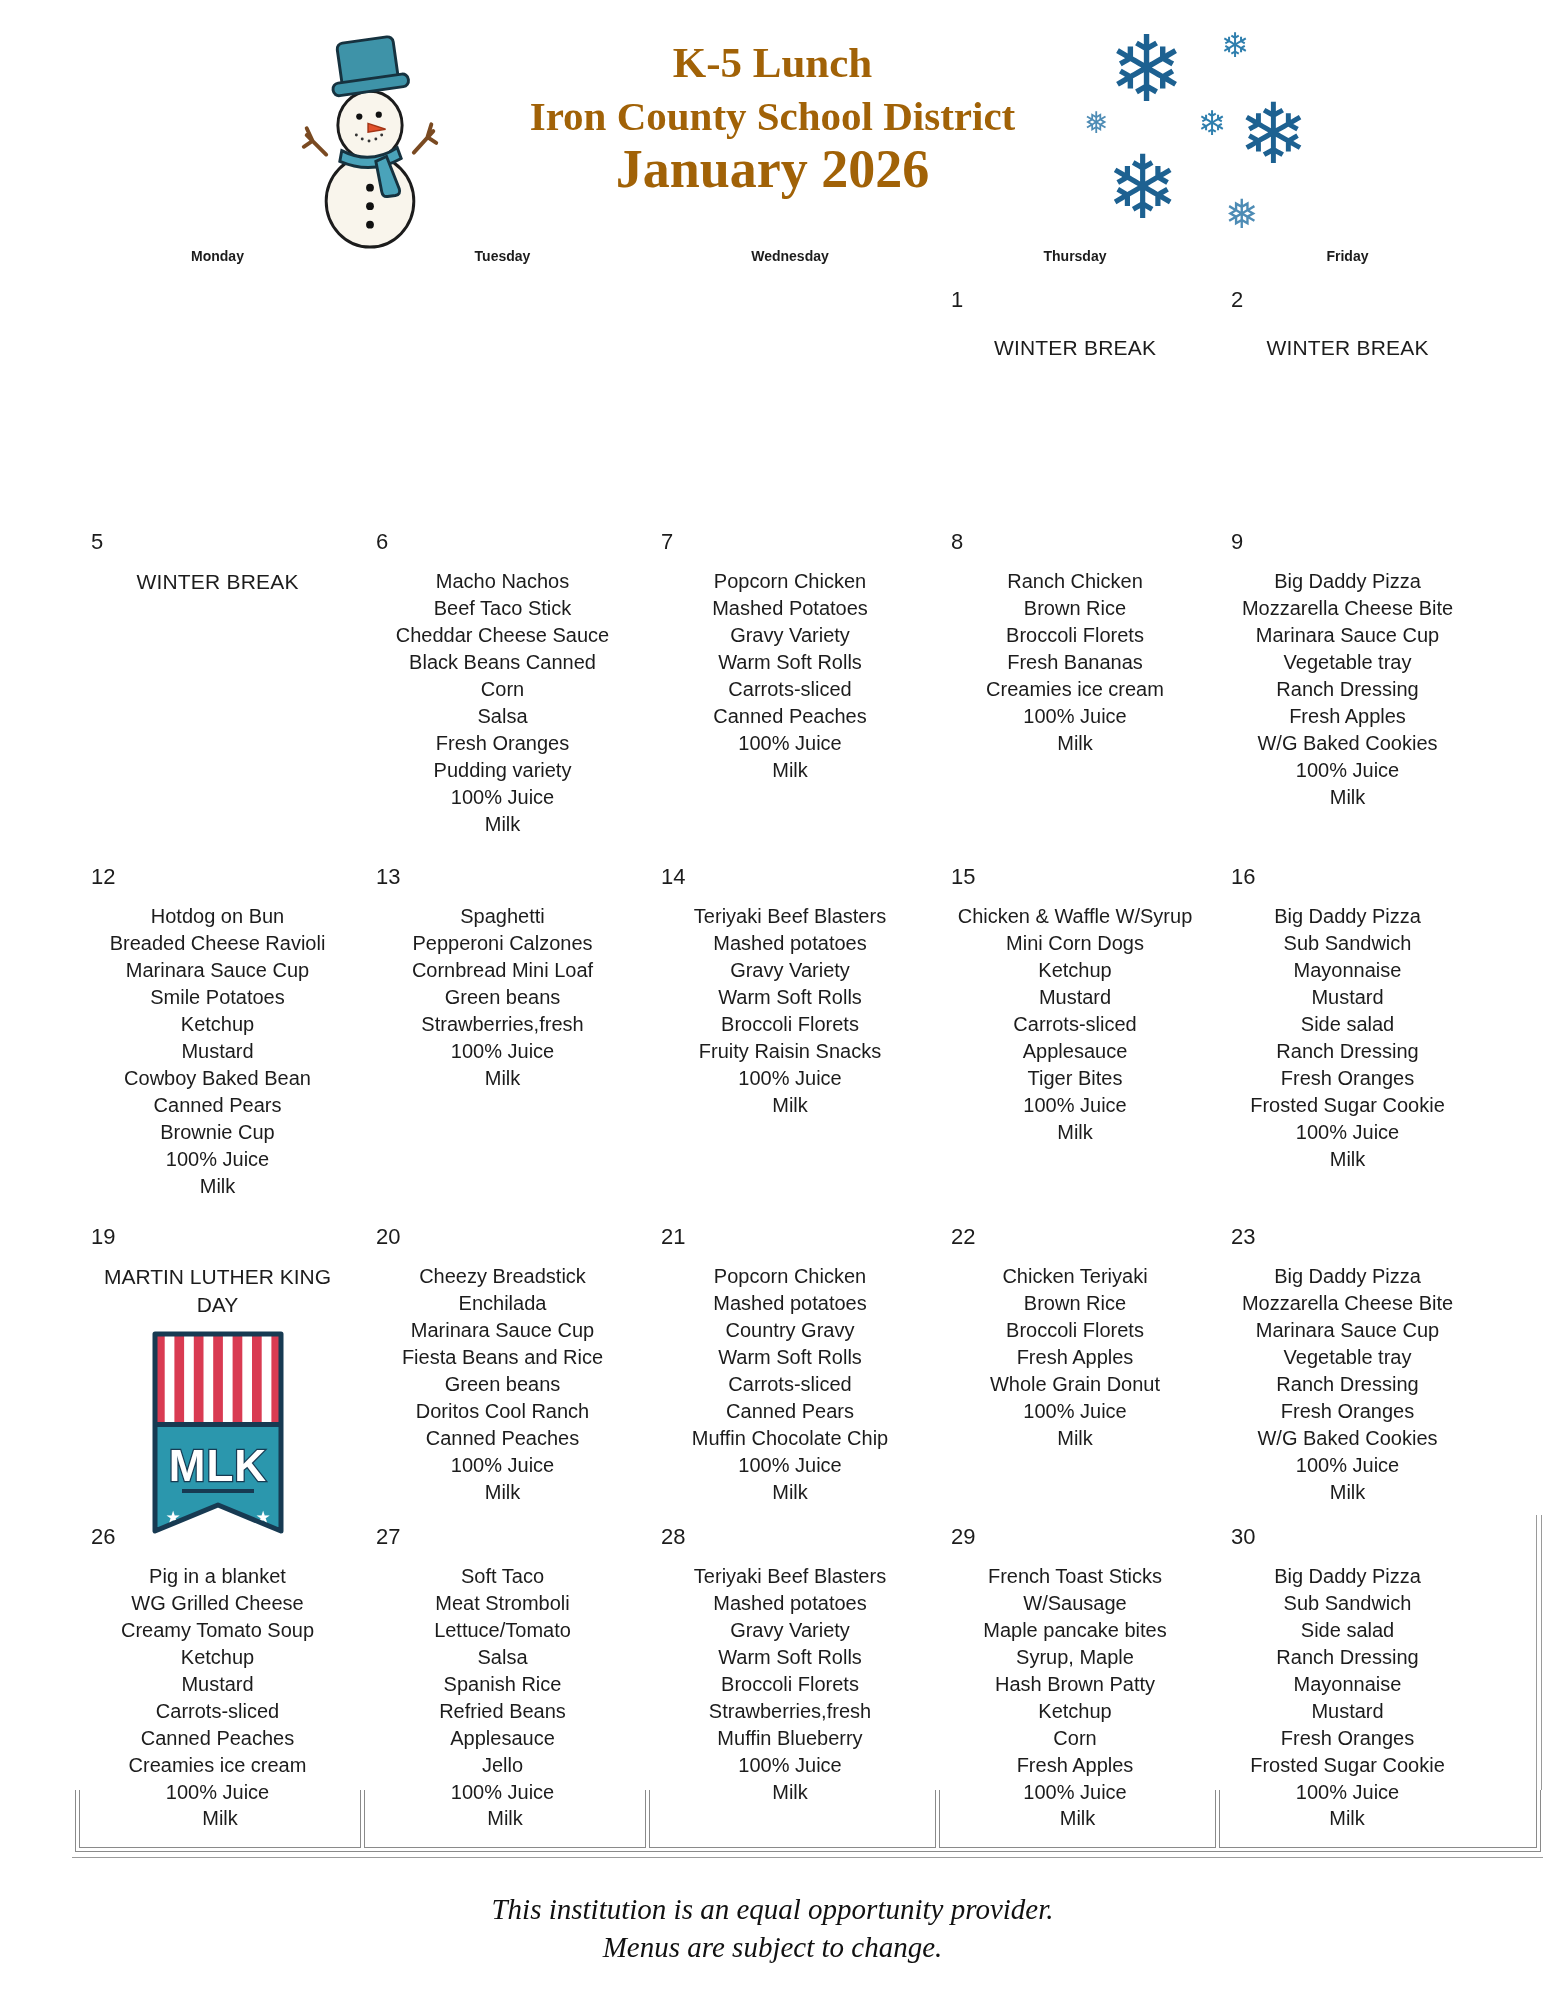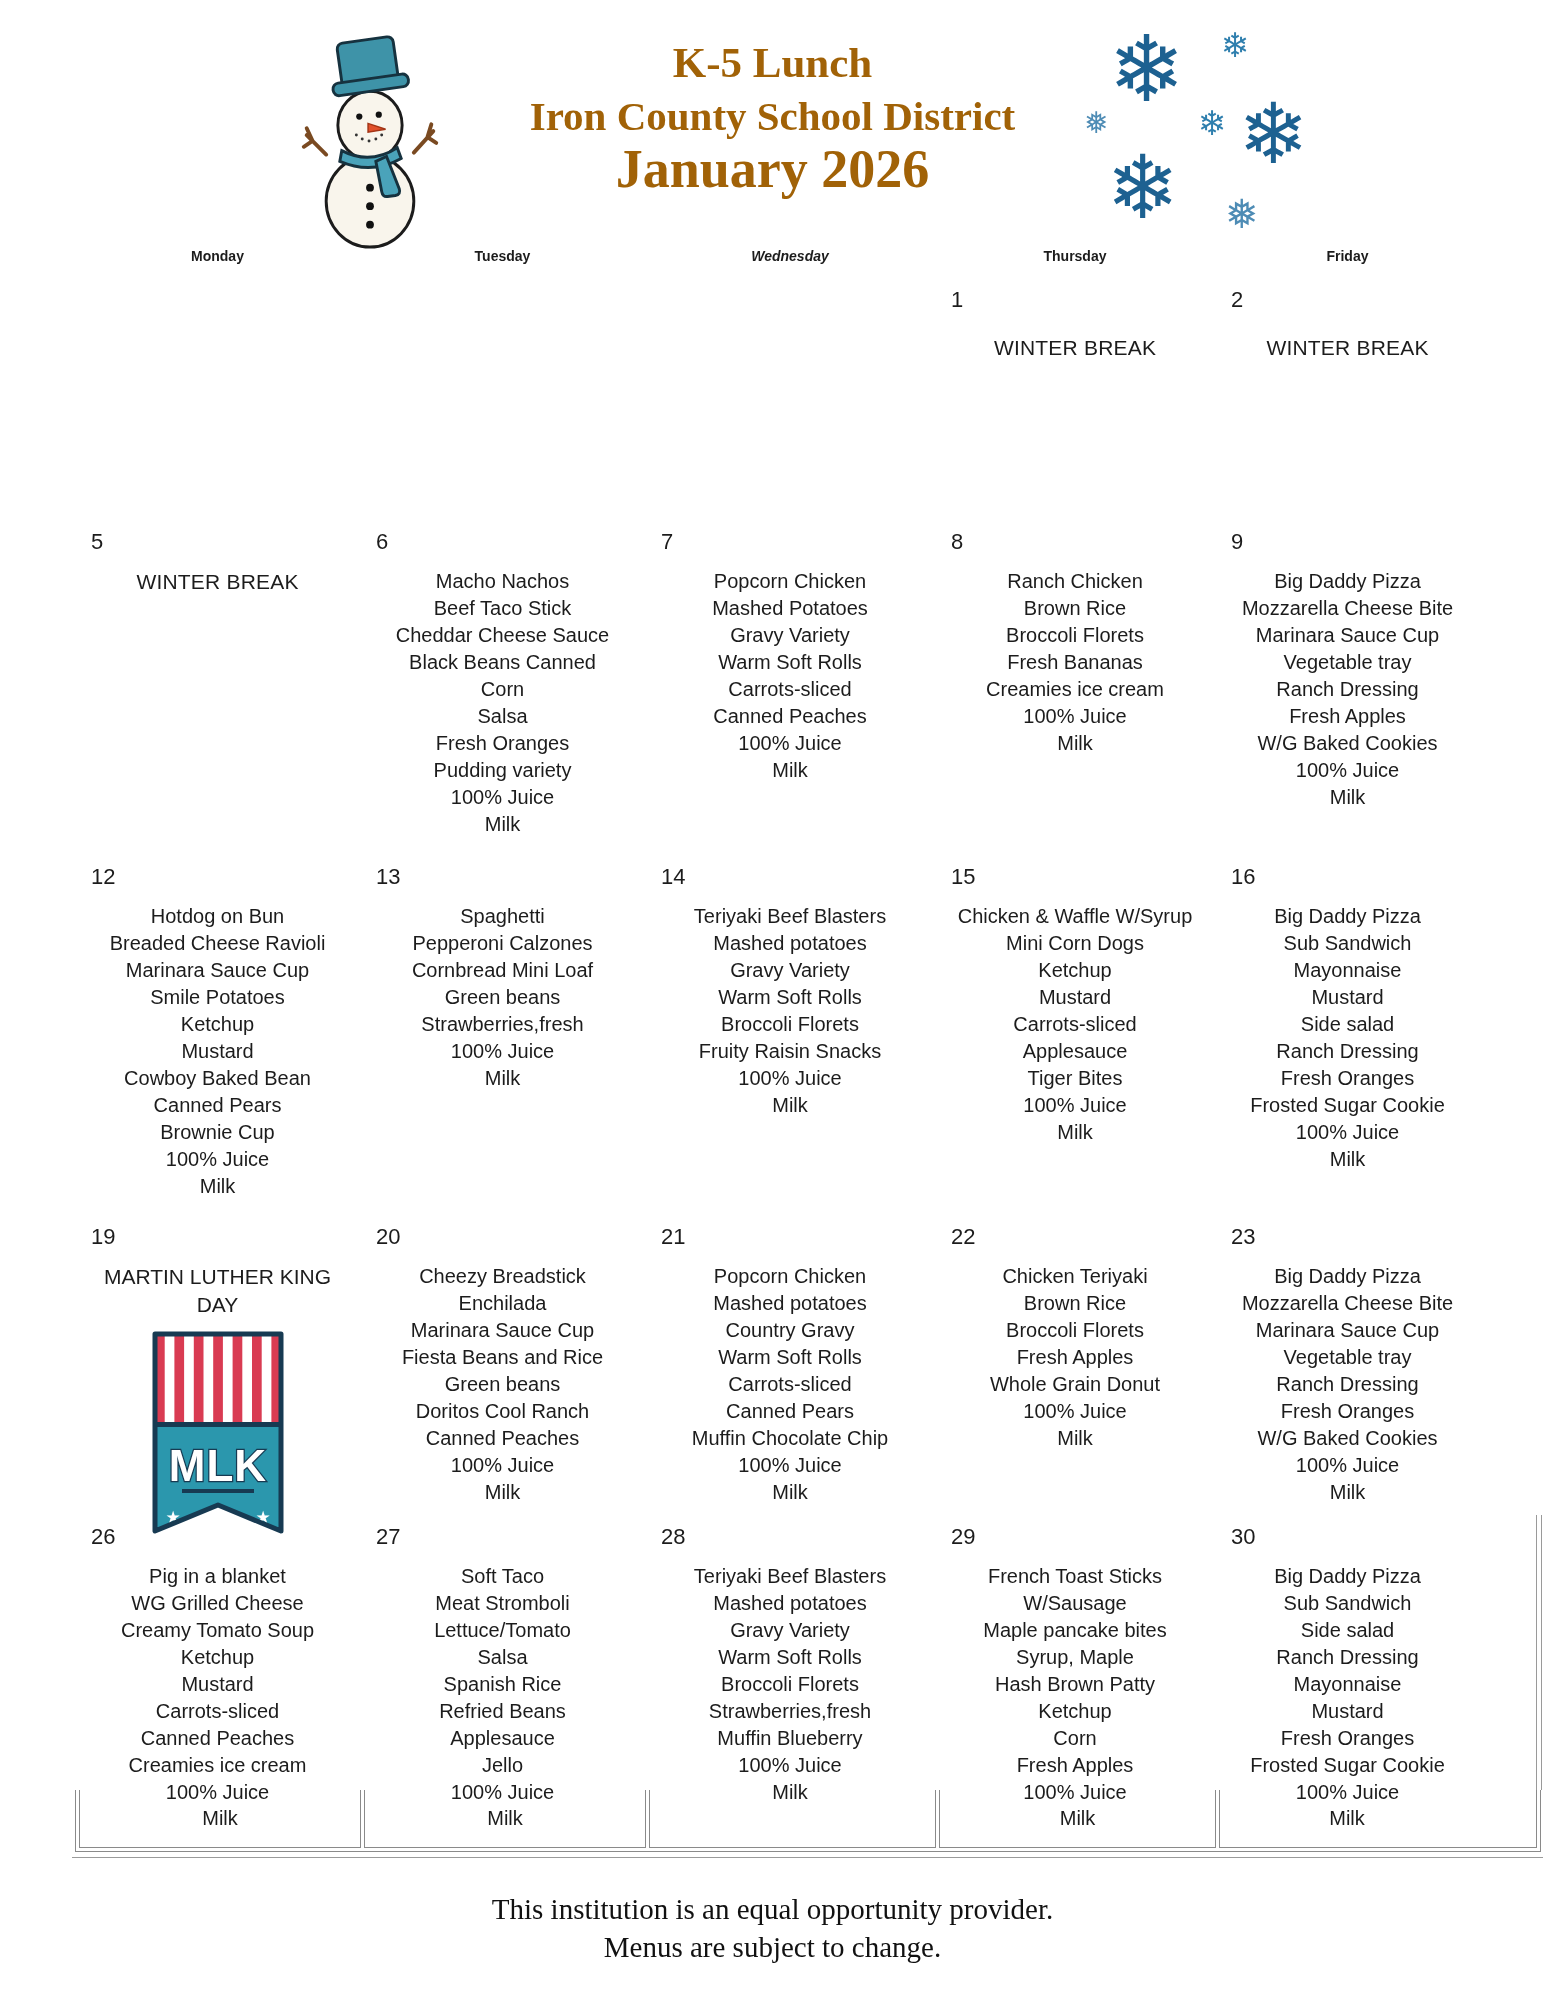--- a/index.html
+++ b/index.html
@@ -24,21 +24,21 @@
   .sf4{left:120px;top:92px;font-size:34px;color:#2f7fae;}
   .sf5{left:160px;top:78px;font-size:84px;color:#1d6191;}
   .sf6{left:28px;top:130px;font-size:88px;color:#1d6191;}
   .sf7{left:147px;top:180px;font-size:40px;color:#4e8cb5;}
 
   
   #dow-row{position:absolute;left:75px;top:248px;display:flex;}
   .dow{font-weight:bold;font-size:14px;text-align:center;}
   .dow:nth-child(1){width:285px;}
   .dow:nth-child(2){width:285px;}
-  .dow:nth-child(3){width:290px;font-style:italic;}
+  .dow:nth-child(3){width:290px;}
   .dow:nth-child(4){width:280px;}
   .dow:nth-child(5){width:265px;}
 
   
   .week-row{position:absolute;left:75px;display:flex;}
   .w0{top:278px;height:242px;}
   .w1{top:520px;height:335px;}
   .w2{top:855px;height:360px;}
   .w3{top:1215px;height:300px;}
   .w4{top:1515px;height:275px;}
@@ -69,21 +69,21 @@
   .mbox:nth-child(5){flex:1;}
   .mtext{font-size:20px;}
   .mbox:nth-child(5) .mtext{padding-right:62px;}
   #outer-bottom-line{position:absolute;left:72px;top:1857px;width:1471px;height:0;
                      border-top:1px solid #9a9a9a;}
   #right-border{position:absolute;left:1536px;top:1515px;width:4px;height:275px;
                 border-left:1px solid #9a9a9a;border-right:1px solid #9a9a9a;}
 
   
   #footer{position:absolute;top:1890px;left:0;width:100%;text-align:center;
-          font-family:"Liberation Serif",serif;font-size:29px;line-height:38px;color:#111;}
+          font-family:"Liberation Serif",serif;font-size:29px;line-height:38px;color:#111;font-style:italic;}
 </style>
 </head>
 <body>
 
 <div id="page">
 
   <svg id="snowman" width="148" height="224" viewBox="0 0 150 230">
     <path d="M30 132 L10 112 M16 118 L7 124 M16 118 L10 105" stroke="#7a4a21" stroke-width="4" fill="none" stroke-linecap="round"></path>
     <path d="M120 130 L140 108 M134 114 L143 120 M134 114 L138 101" stroke="#7a4a21" stroke-width="4" fill="none" stroke-linecap="round"></path>
     <ellipse cx="75" cy="180" rx="45" ry="47" fill="#f9f5ec" stroke="#1c1c1c" stroke-width="3"></ellipse>

